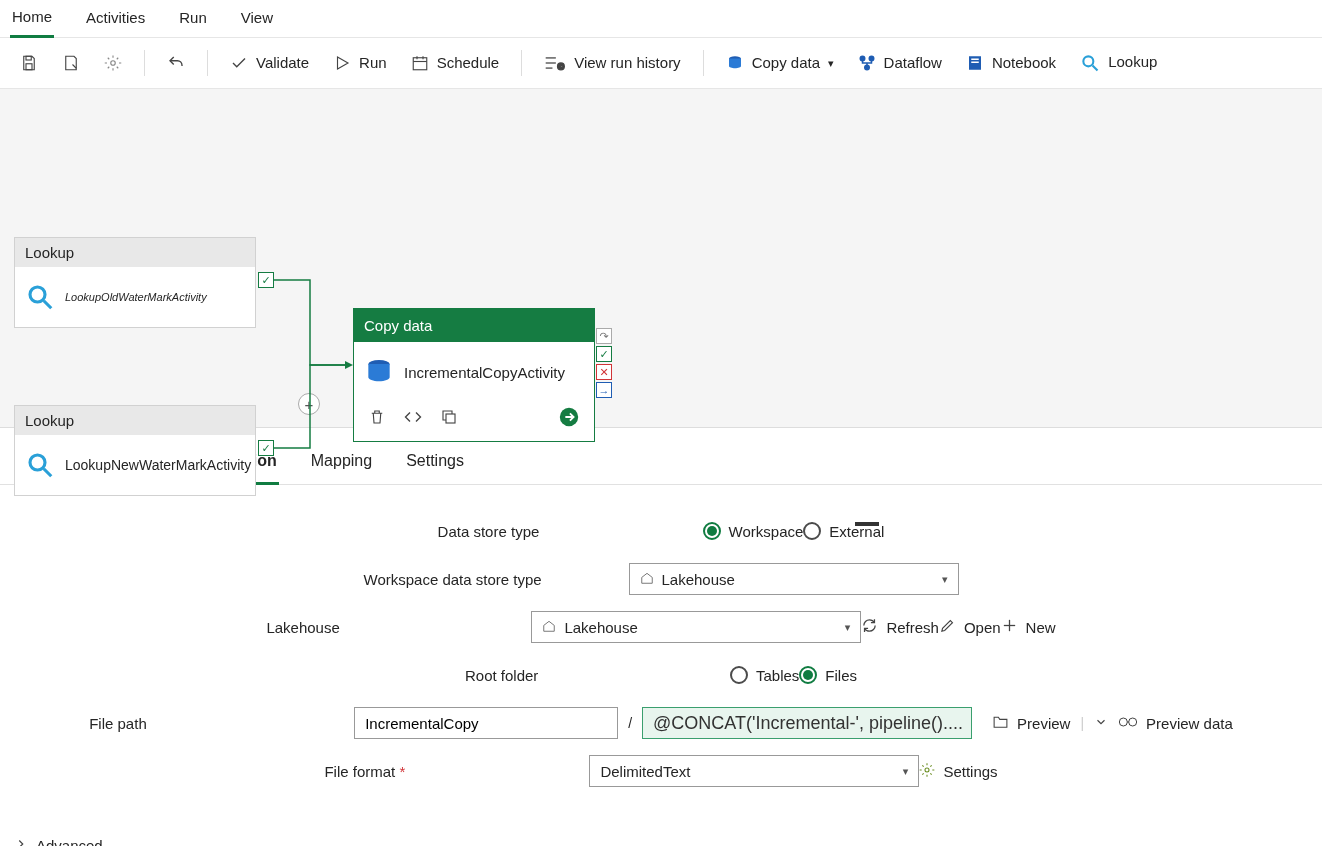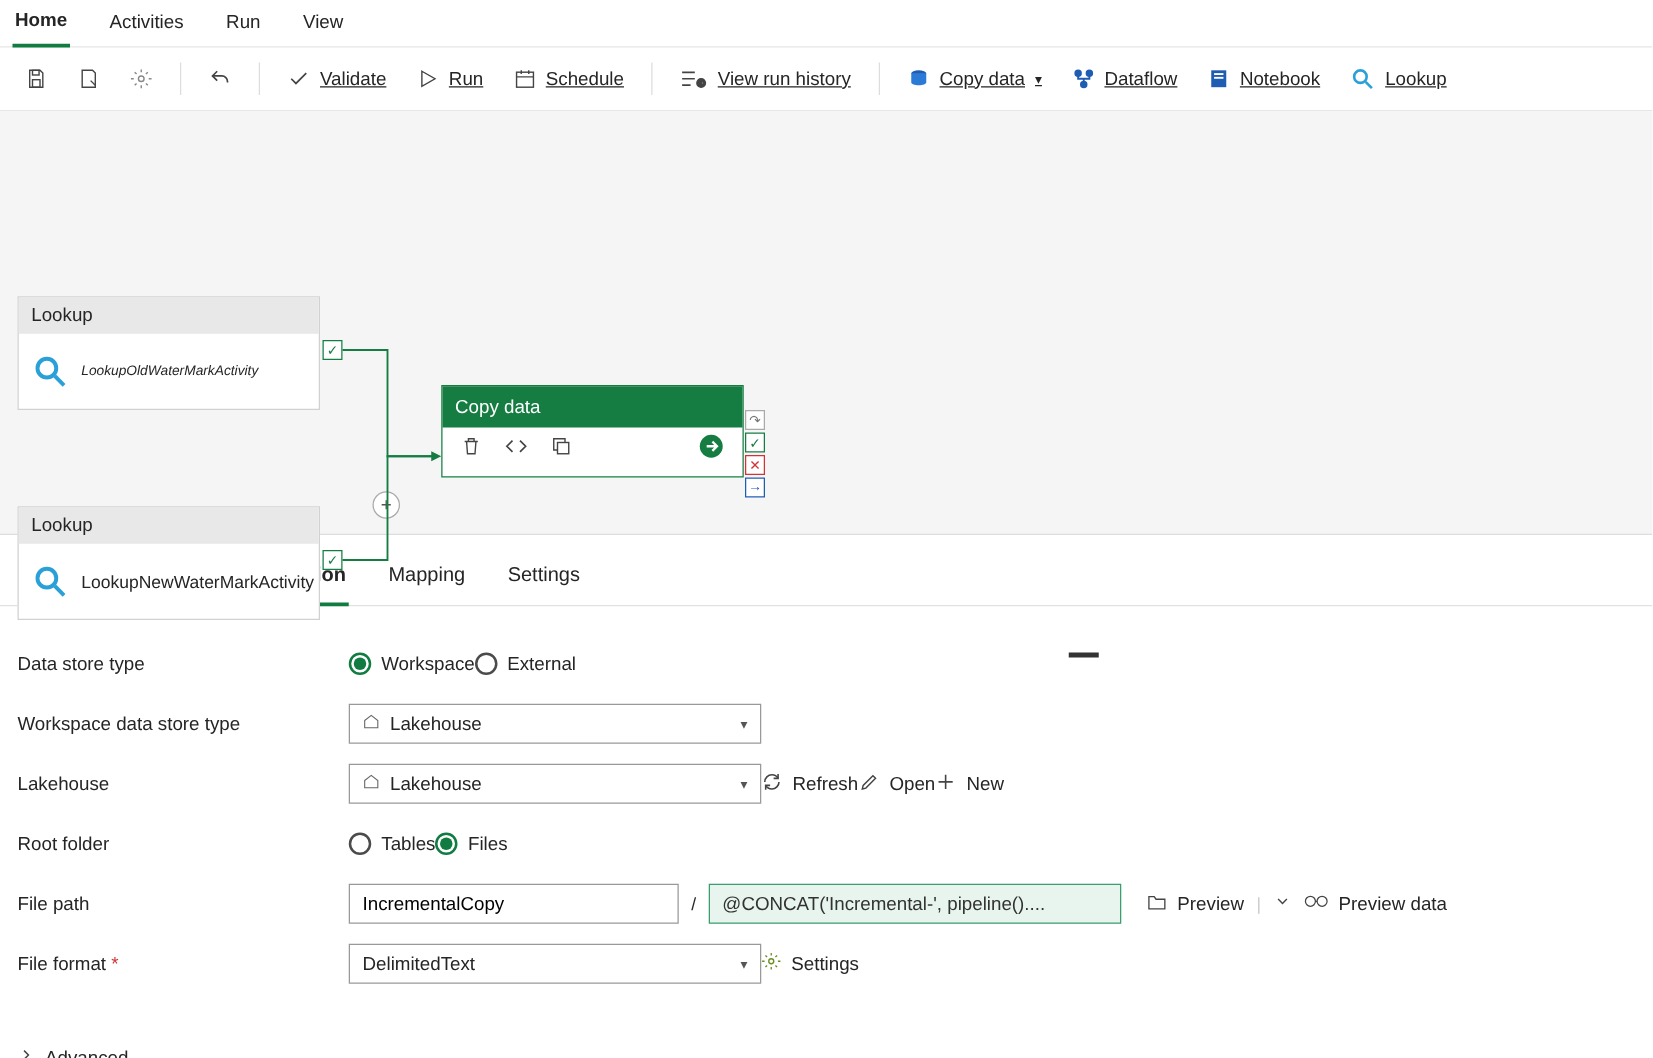--- a/index.html
+++ b/index.html
@@ -1,25 +1,25 @@
 <!DOCTYPE html>
 <html><head>
 <meta charset="utf-8">
 <style>
 * { box-sizing: border-box; margin: 0; padding: 0; font-family: "Segoe UI", Arial, sans-serif; }
 body { background: #fff; font-size: 14px; color: #252525; width: 1322px; }
 
 
 .nav-tabs { height: 38px; display: flex; align-items: center; border-bottom: 1px solid #e6e6e6; padding: 0 10px; gap: 30px; }
 .nav-tab { padding: 8px 2px 10px 2px; cursor: pointer; font-size: 15px; }
-.nav-tab.active { font-weight: 700; border-bottom: 3px solid #107c41; margin-bottom: -1px; }
+.nav-tab.active { font-weight: 400; border-bottom: 3px solid #107c41; margin-bottom: -1px; }
 
 
 .toolbar { height: 51px; display: flex; align-items: center; border-bottom: 1px solid #e6e6e6; padding: 0 10px; gap: 4px; }
-.tb-btn { display: flex; align-items: center; gap: 8px; padding: 6px 10px; cursor: pointer; font-size: 15px; color: #252525; background: transparent; border: none; text-decoration: underline; }
+.tb-btn { display: flex; gap: 8px; padding: 6px 10px; cursor: pointer; font-size: 15px; color: #252525; background: transparent; border: none; }
 .tb-divider { width: 1px; height: 26px; background: #ddd; margin: 0 8px; }
 .tb-icon { display: inline-flex; align-items: center; justify-content: center; }
 
 
 .canvas { background: #f5f5f5; height: 339px; border-bottom: 1px solid #ddd; position: relative; }
 .activity-node { position: absolute; background: #fff; border: 1px solid #d1d1d1; width: 242px; }
 .activity-header { background: #e8e8e8; padding: 6px 10px; font-size: 15px; }
 .activity-body { display: flex; align-items: center; padding: 12px 10px; gap: 10px; min-height: 60px; }
 .activity-body .icon { width: 30px; height: 30px; display:flex; align-items:center; justify-content:center; }
 .copy-node { border: 1px solid #157c42; }
@@ -31,32 +31,32 @@
 .side-ports { position:absolute; display:flex; flex-direction:column; gap:2px; }
 .side-port { width:16px; height:16px; border:1px solid #aaa; background:#fff; font-size:11px; display:flex; align-items:center; justify-content:center; }
 
 
 .panel-tabs { display:flex; gap: 30px; padding: 16px 12px 0 12px; border-bottom: 1px solid #e1e1e1; }
 .panel-tab { padding: 8px 2px 12px 2px; cursor:pointer; font-size:16px; }
 .panel-tab.active { font-weight:600; border-bottom: 3px solid #107c41; margin-bottom:-1px; }
 
 
 .form { padding: 22px 14px; }
-.form-row { display:flex; align-items:center; min-height:48px; }
+.form-row { display:flex; align-items:center; min-height:48px;justify-content:center; }
 .form-label { width: 265px; font-size:15px; }
 .form-ctrls { display:flex; align-items:center; }
 .radio { display:flex; align-items:center; gap:8px; font-size:15px; cursor:pointer; }
 .radio-circle { width:18px; height:18px; border:2px solid #4b4b4b; border-radius:50%; display:flex; align-items:center; justify-content:center; }
 .radio-circle.sel { border-color:#107c41; }
 .radio-circle.sel::after { content:""; width:10px; height:10px; background:#107c41; border-radius:50%; }
 .sel-input { width: 330px; height:32px; border:1px solid #999; padding: 0 10px; font-size:15px; background:#fff; display:flex; align-items:center; justify-content:space-between; cursor:pointer; }
 .sel-input .caret { font-size:11px; color:#555; }
 .txt-input { width: 264px; height:32px; border:1px solid #999; padding: 0 10px; font-size:15px; }
 .link-btn { display:flex; align-items:center; gap:8px; cursor:pointer; font-size:15px; background:none; border:none; color:#252525; }
-.expr-box { width:330px; height:32px; border:1px solid #3a9f6e; background:#e8f5ee; padding:0 10px; display:flex; align-items:center; font-size:15px; color:#323232; overflow:hidden; white-space:nowrap; }
+.expr-box { width:330px; height:32px; border:1px solid #3a9f6e; background:#e8f5ee; padding:0 10px; display:flex; align-items:center; font-size:18px; color:#323232; overflow:hidden; white-space:nowrap; }
 .advanced { display:flex; align-items:center; gap:8px; padding:20px 14px 8px 14px; font-size:15px; cursor:pointer; }
 
 svg { flex-shrink:0; }
 </style>
 </head>
 <body>
 
 <div class="nav-tabs">
   <div class="nav-tab active">Home</div>
   <div class="nav-tab">Activities</div>
@@ -216,20 +216,29 @@
   <div class="add-circle" style="top:304px; left:298px;">+</div>
 
   <svg style="position:absolute; top:0; left:0; pointer-events:none;" width="360" height="430">
     <path d="M274 191 H310 V276 H350" fill="none" stroke="#157c42" stroke-width="1.5"></path>
     <path d="M274 359 H310 V276 H350" fill="none" stroke="#157c42" stroke-width="1.5"></path>
     <polygon points="345,272 353,276 345,280" fill="#157c42"></polygon>
   </svg>
 
   <div class="activity-node copy-node" style="top:219px; left:353px;">
     <div class="copy-header">Copy data</div>
+    <div class="activity-body">
+      <span class="icon">
+        <svg width="32" height="32" viewBox="0 0 24 24">
+            <ellipse cx="12" cy="6" rx="8" ry="3" fill="#1f5db3"></ellipse>
+            <path d="M4 6v10c0 1.7 3.6 3 8 3s8-1.3 8-3V6" fill="#2b7bd6"></path>
+          </svg>
+      </span>
+      <span style="font-size:15px;">IncrementalCopyActivity</span>
+    </div>
     <div class="copy-footer">
       <span>
         <svg width="18" height="18" viewBox="0 0 24 24" fill="none" stroke="#444" stroke-width="1.5">
             <path d="M5 7h14M9 7V4h6v3M7 7l1 13h8l1-13"></path>
           </svg>
       </span>
       <span>
         <svg width="18" height="18" viewBox="0 0 24 24" fill="none" stroke="#444" stroke-width="1.8">
             <path d="M8 6l-6 6 6 6M16 6l6 6-6 6"></path>
           </svg>

